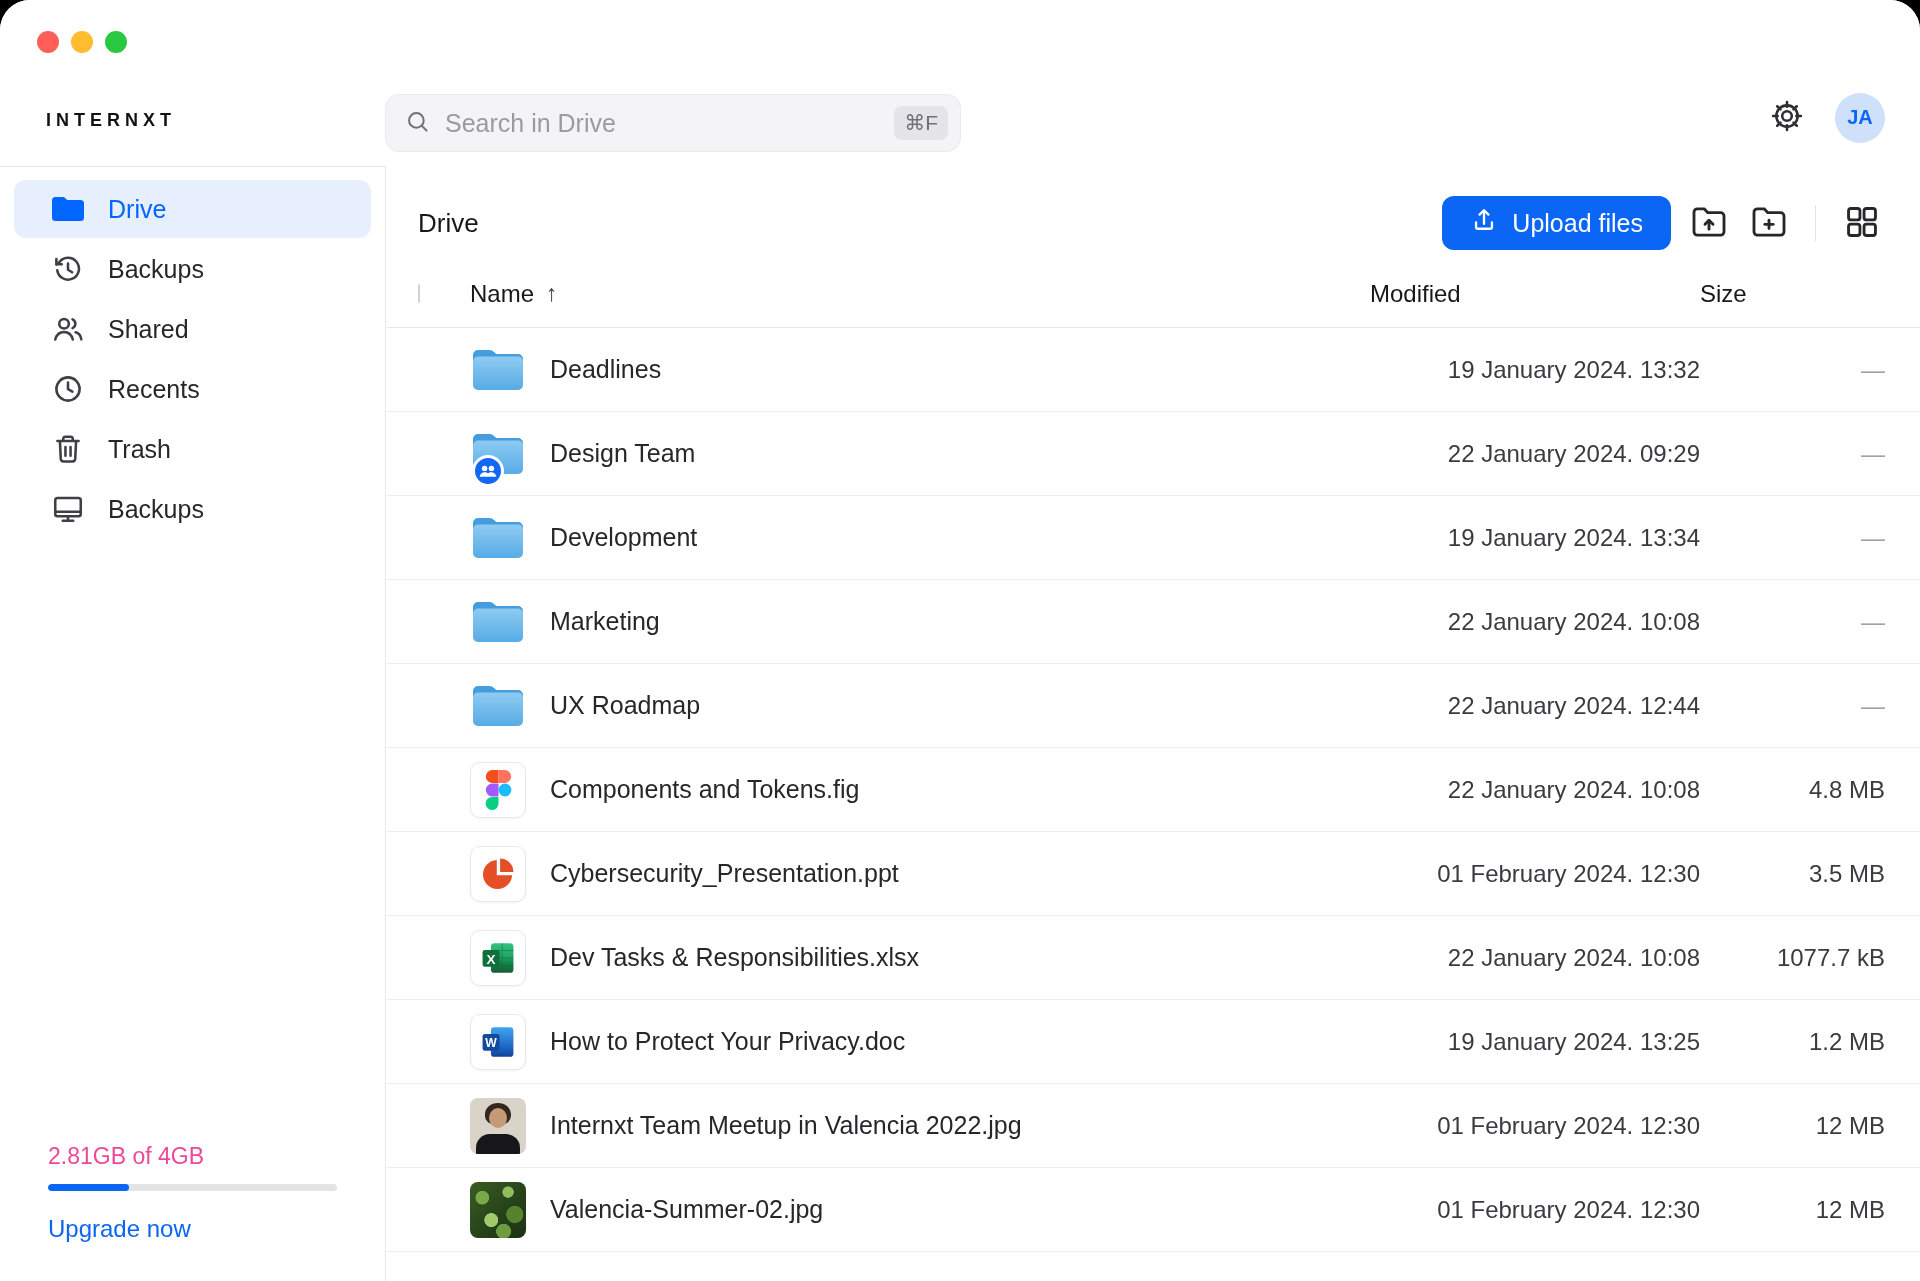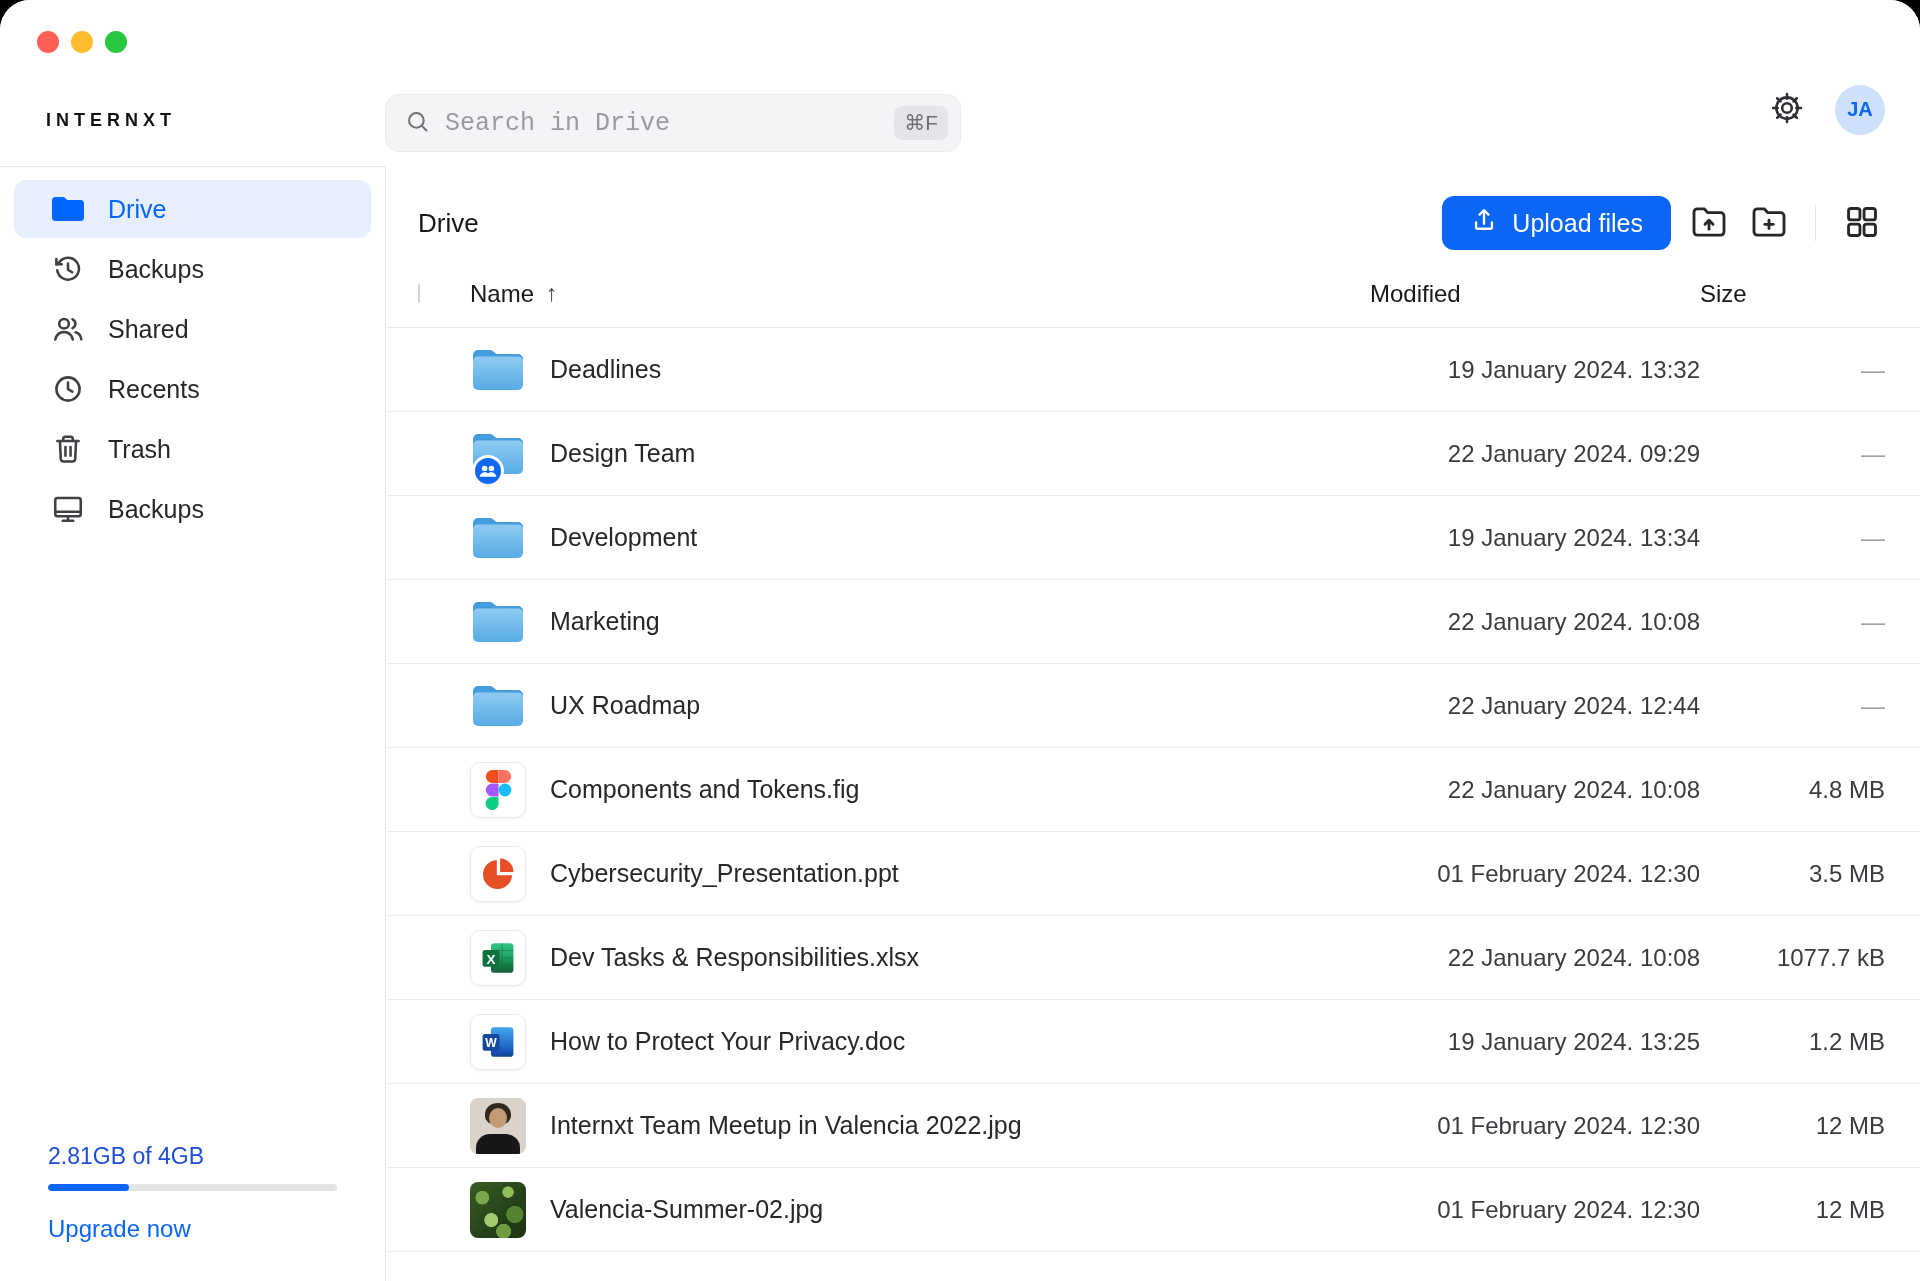--- a/index.html
+++ b/index.html
@@ -12,40 +12,40 @@
   .traffic { position:absolute; top:31px; left:37px; display:flex; gap:12px; }
   .tl { width:22px; height:22px; border-radius:50%; }
   .tl.red { background:#ff5f57; } .tl.yellow { background:#febc2e; } .tl.green { background:#28c840; }
   .logo { position:absolute; left:46px; top:110px; font-size:18px; font-weight:800;
     letter-spacing:5px; color:#101114; }
   .search { position:absolute; left:385px; top:94px; width:576px; height:58px;
     background:#f4f4f6; border:1px solid #ebebee; border-radius:14px;
     display:flex; align-items:center; gap:14px; padding:0 12px 0 18px; }
   .search svg { flex-shrink:0; }
   .search input { flex:1; min-width:0; border:none; background:transparent; outline:none;
-    font-family:Liberation Mono, monospace; font-size:25px; color:#be185d; }
+    font-family:Liberation Sans, sans-serif; font-size:25px; color:#be185d; }
   .search input::placeholder { color:#9a9aa2; }
   .kbd { background:#e5e5e9; color:#6f6f78; border-radius:8px; padding:5px 10px; font-size:21px; }
-  .top-right { position:absolute; right:35px; top:4px; height:166px; display:flex; align-items:center; gap:26px; padding-top:45px; }
+  .top-right { position:absolute; right:35px; top:12px; height:166px; display:flex; align-items:center; gap:26px; padding-top:45px; }
   .icon-btn { width:44px; height:44px; display:flex; align-items:center; justify-content:center;
     background:none; border:none; color:#2e2e33; cursor:pointer; }
   .avatar { width:50px; height:50px; border-radius:50%; background:#cfe0fb; color:#0b66f5;
     font-size:20px; font-weight:700; display:flex; align-items:center; justify-content:center; }
 
   
   .sidebar { position:absolute; top:166px; left:0; width:386px; bottom:0; background:#fff;
     border-top:1px solid #e8e8ec; border-right:1px solid #e8e8ec; }
   .nav { display:flex; flex-direction:column; gap:2px; padding:13px 14px 0; }
   .nav-item { height:58px; border-radius:12px; display:flex; align-items:center; gap:22px;
     padding-left:36px; font-size:25px; color:#27272a; cursor:pointer; }
   .nav-item .nav-icon { width:36px; display:flex; justify-content:center; align-items:center; color:#3f3f46; }
   .nav-item.active { background:#e7eefd; color:#0066ff; font-weight:500; }
   .nav-item.active .nav-icon { color:#0066ff; }
   .storage { position:absolute; left:48px; right:48px; bottom:38px; }
-  .storage-text { font-size:23px; color:#1d4ed8; }
+  .storage-text { font-size:23px; color:#ec4899; }
   .progress { margin-top:14px; height:7px; border-radius:4px; background:#e4e4e7; overflow:hidden; }
   .progress-fill { height:100%; border-radius:4px; background:#0b66f5; width:28%; }
   .upgrade { margin-top:24px; font-size:24px; font-weight:500; color:#0b66f5; cursor:pointer; }
 
   
   .content { position:absolute; top:166px; left:387px; right:0; bottom:0; background:#fff; }
   .content-head { height:94px; display:flex; align-items:center; justify-content:space-between;
     padding:20px 36px 0 31px; }
   .page-title { font-size:26px; font-weight:500; color:#18181b; }
   .actions { display:flex; align-items:center; gap:16px; }

